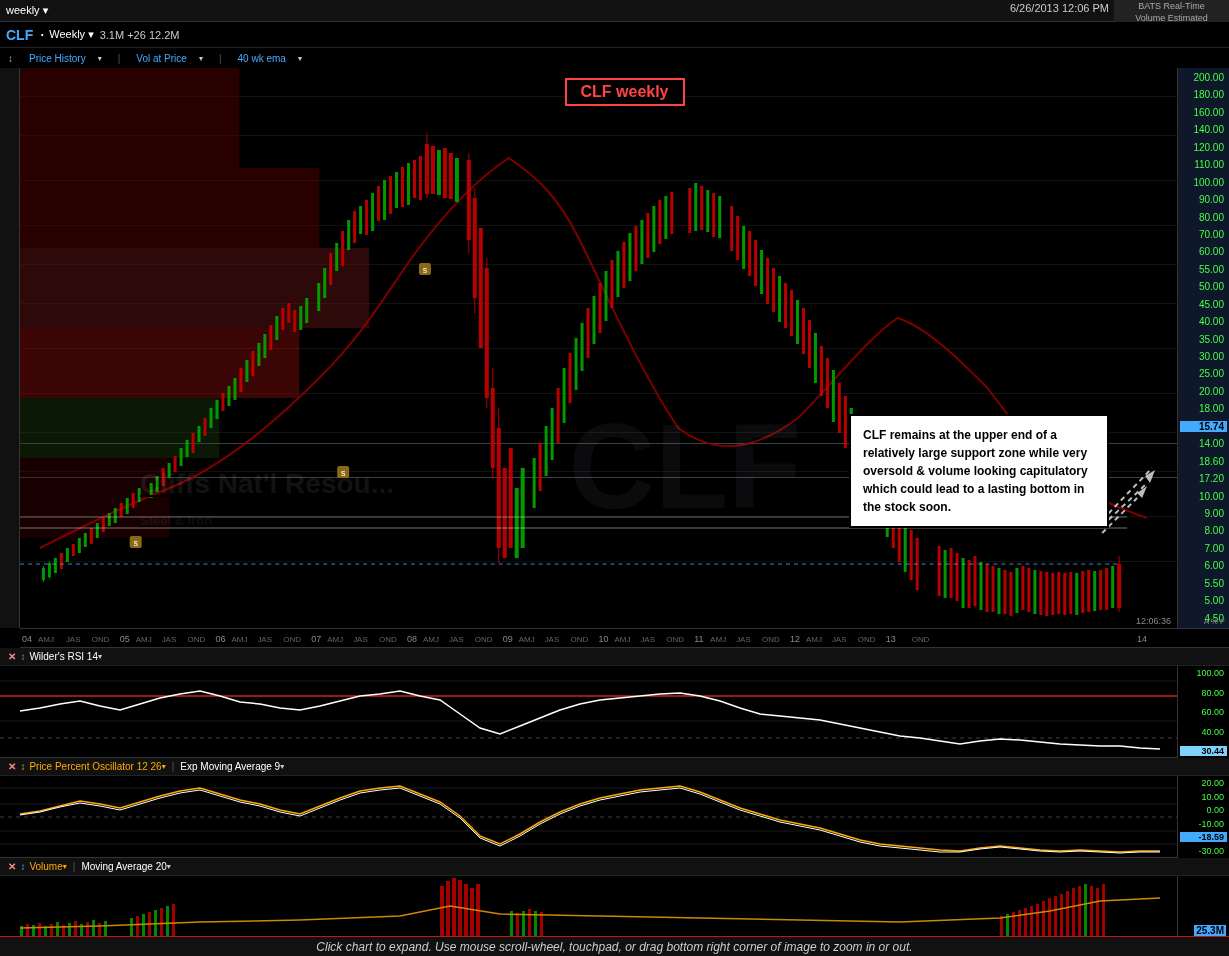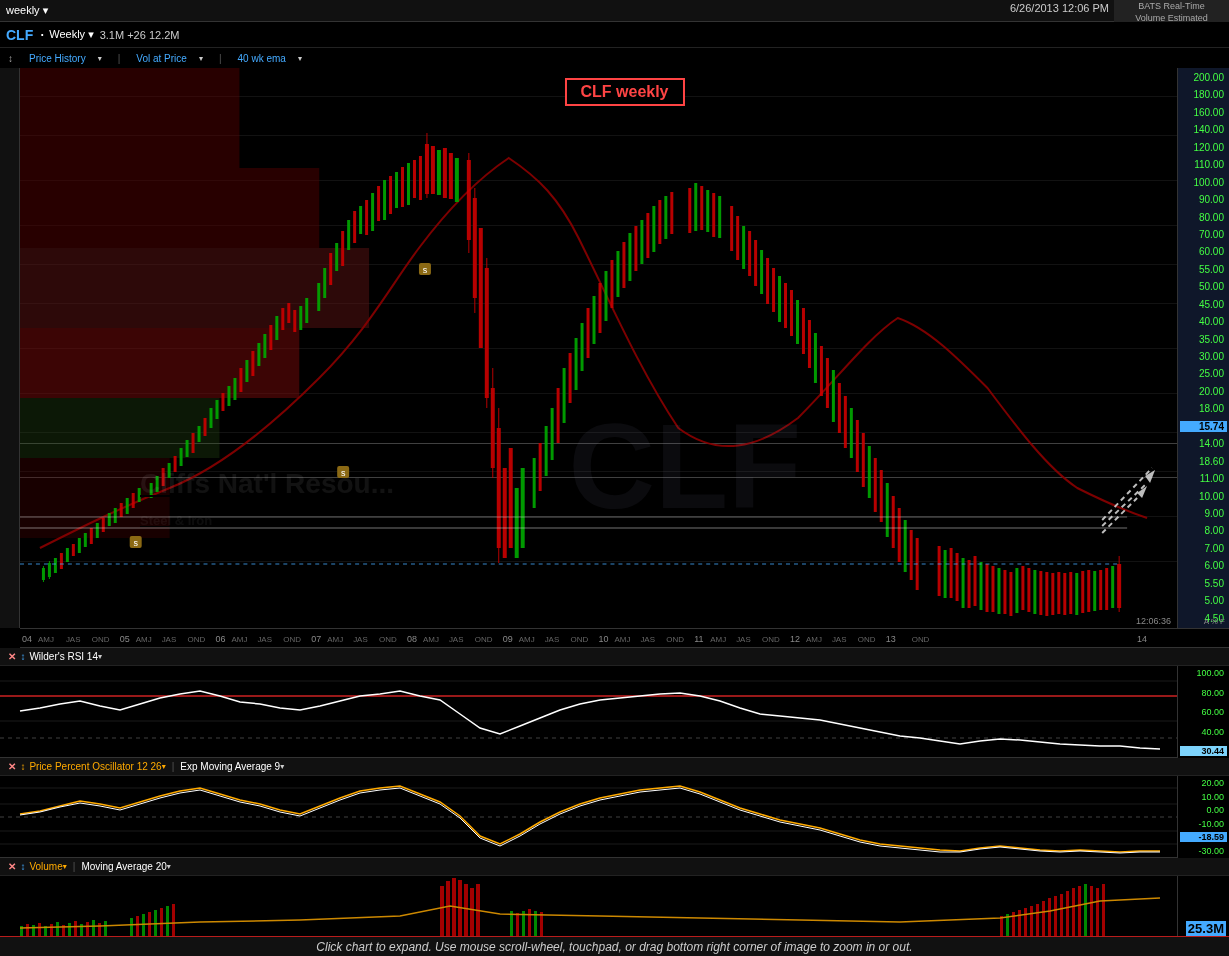--- a/index.html
+++ b/index.html
@@ -733,36 +733,37 @@
     <span class="price-label">45.00</span>
     <span class="price-label">40.00</span>
     <span class="price-label">35.00</span>
     <span class="price-label">30.00</span>
     <span class="price-label">25.00</span>
     <span class="price-label">20.00</span>
     <span class="price-label">18.00</span>
     <span class="price-label-highlight">15.74</span>
     <span class="price-label">14.00</span>
     <span class="price-label">18.60</span>
-    <span class="price-label">11.00</span>
+    <span class="price-label">17.20</span>
     <span class="price-label">10.00</span>
     <span class="price-label">9.00</span>
     <span class="price-label">8.00</span>
     <span class="price-label">7.00</span>
     <span class="price-label">6.00</span>
     <span class="price-label">5.50</span>
     <span class="price-label">5.00</span>
     <span class="price-label">4.50</span>
   </div>
 
   <div style="position:absolute;left:120px;bottom:100px;pointer-events:none;text-decoration:underline;">
     <div style="color:rgba(255,255,255,0.07);font-size:28px;font-weight:bold;">Cliffs Nat'l Resou...</div>
     <div style="color:rgba(255,255,255,0.05);font-size:13px;font-weight:bold;margin-top:13px;">Steel &amp; Iron</div>
   </div>
 
+  <div id="annotation-box">CLF remains at the upper end of a relatively large support zone while very oversold &amp; volume looking capitulatory which could lead to a lasting bottom in the stock soon.</div>
 
   <div style="position:absolute;bottom:2px;right:58px;font-size:9px;color:#888;">12:06:36</div>
 
   <div style="position:absolute;bottom:2px;right:4px;font-size:8px;color:#888;">A  % F</div>
 </div>
 
 <div id="time-axis">
   <div id="time-axis-inner">
     <svg width="100%" height="20" viewBox="0 0 1160 20" preserveAspectRatio="none">
       <text x="2" y="14" font-size="9" fill="#888">04</text>
@@ -941,20 +942,20 @@
         <rect x="1078" y="10" width="3" height="50" fill="#cc0000"></rect>
         <rect x="1084" y="8" width="3" height="52" fill="#00aa00"></rect>
         <rect x="1090" y="10" width="3" height="50" fill="#cc0000"></rect>
         <rect x="1096" y="12" width="3" height="48" fill="#cc0000"></rect>
         <rect x="1102" y="8" width="3" height="52" fill="#cc0000"></rect>
 
         <polyline points="20,52 100,50 200,46 300,44 400,40 450,30 500,38 600,40 700,42 800,44 900,46 1000,42 1050,35 1100,25 1160,22" stroke="#fa0" stroke-width="1.5" fill="none"></polyline>
       </g>
     </svg>
     <div id="vol-scale">
-      <span class="vol-label-highlight" style="position:absolute;bottom:2px;right:3px;background:#4af;color:#000;font-size:13px;padding:0 2px;font-weight:bold;">25.3M</span>
+      <span class="vol-label-highlight" style="position:absolute;bottom:2px;right:3px;background:#4af;color:#000;font-size:10px;padding:0 2px;font-weight:bold;">25.3M</span>
     </div>
   </div>
 </div>
 
 <div id="footer">
   <span>Click chart to expand. Use mouse scroll-wheel, touchpad, or drag bottom right corner of image to zoom in or out.</span>
 </div>
 
 </body></html>

